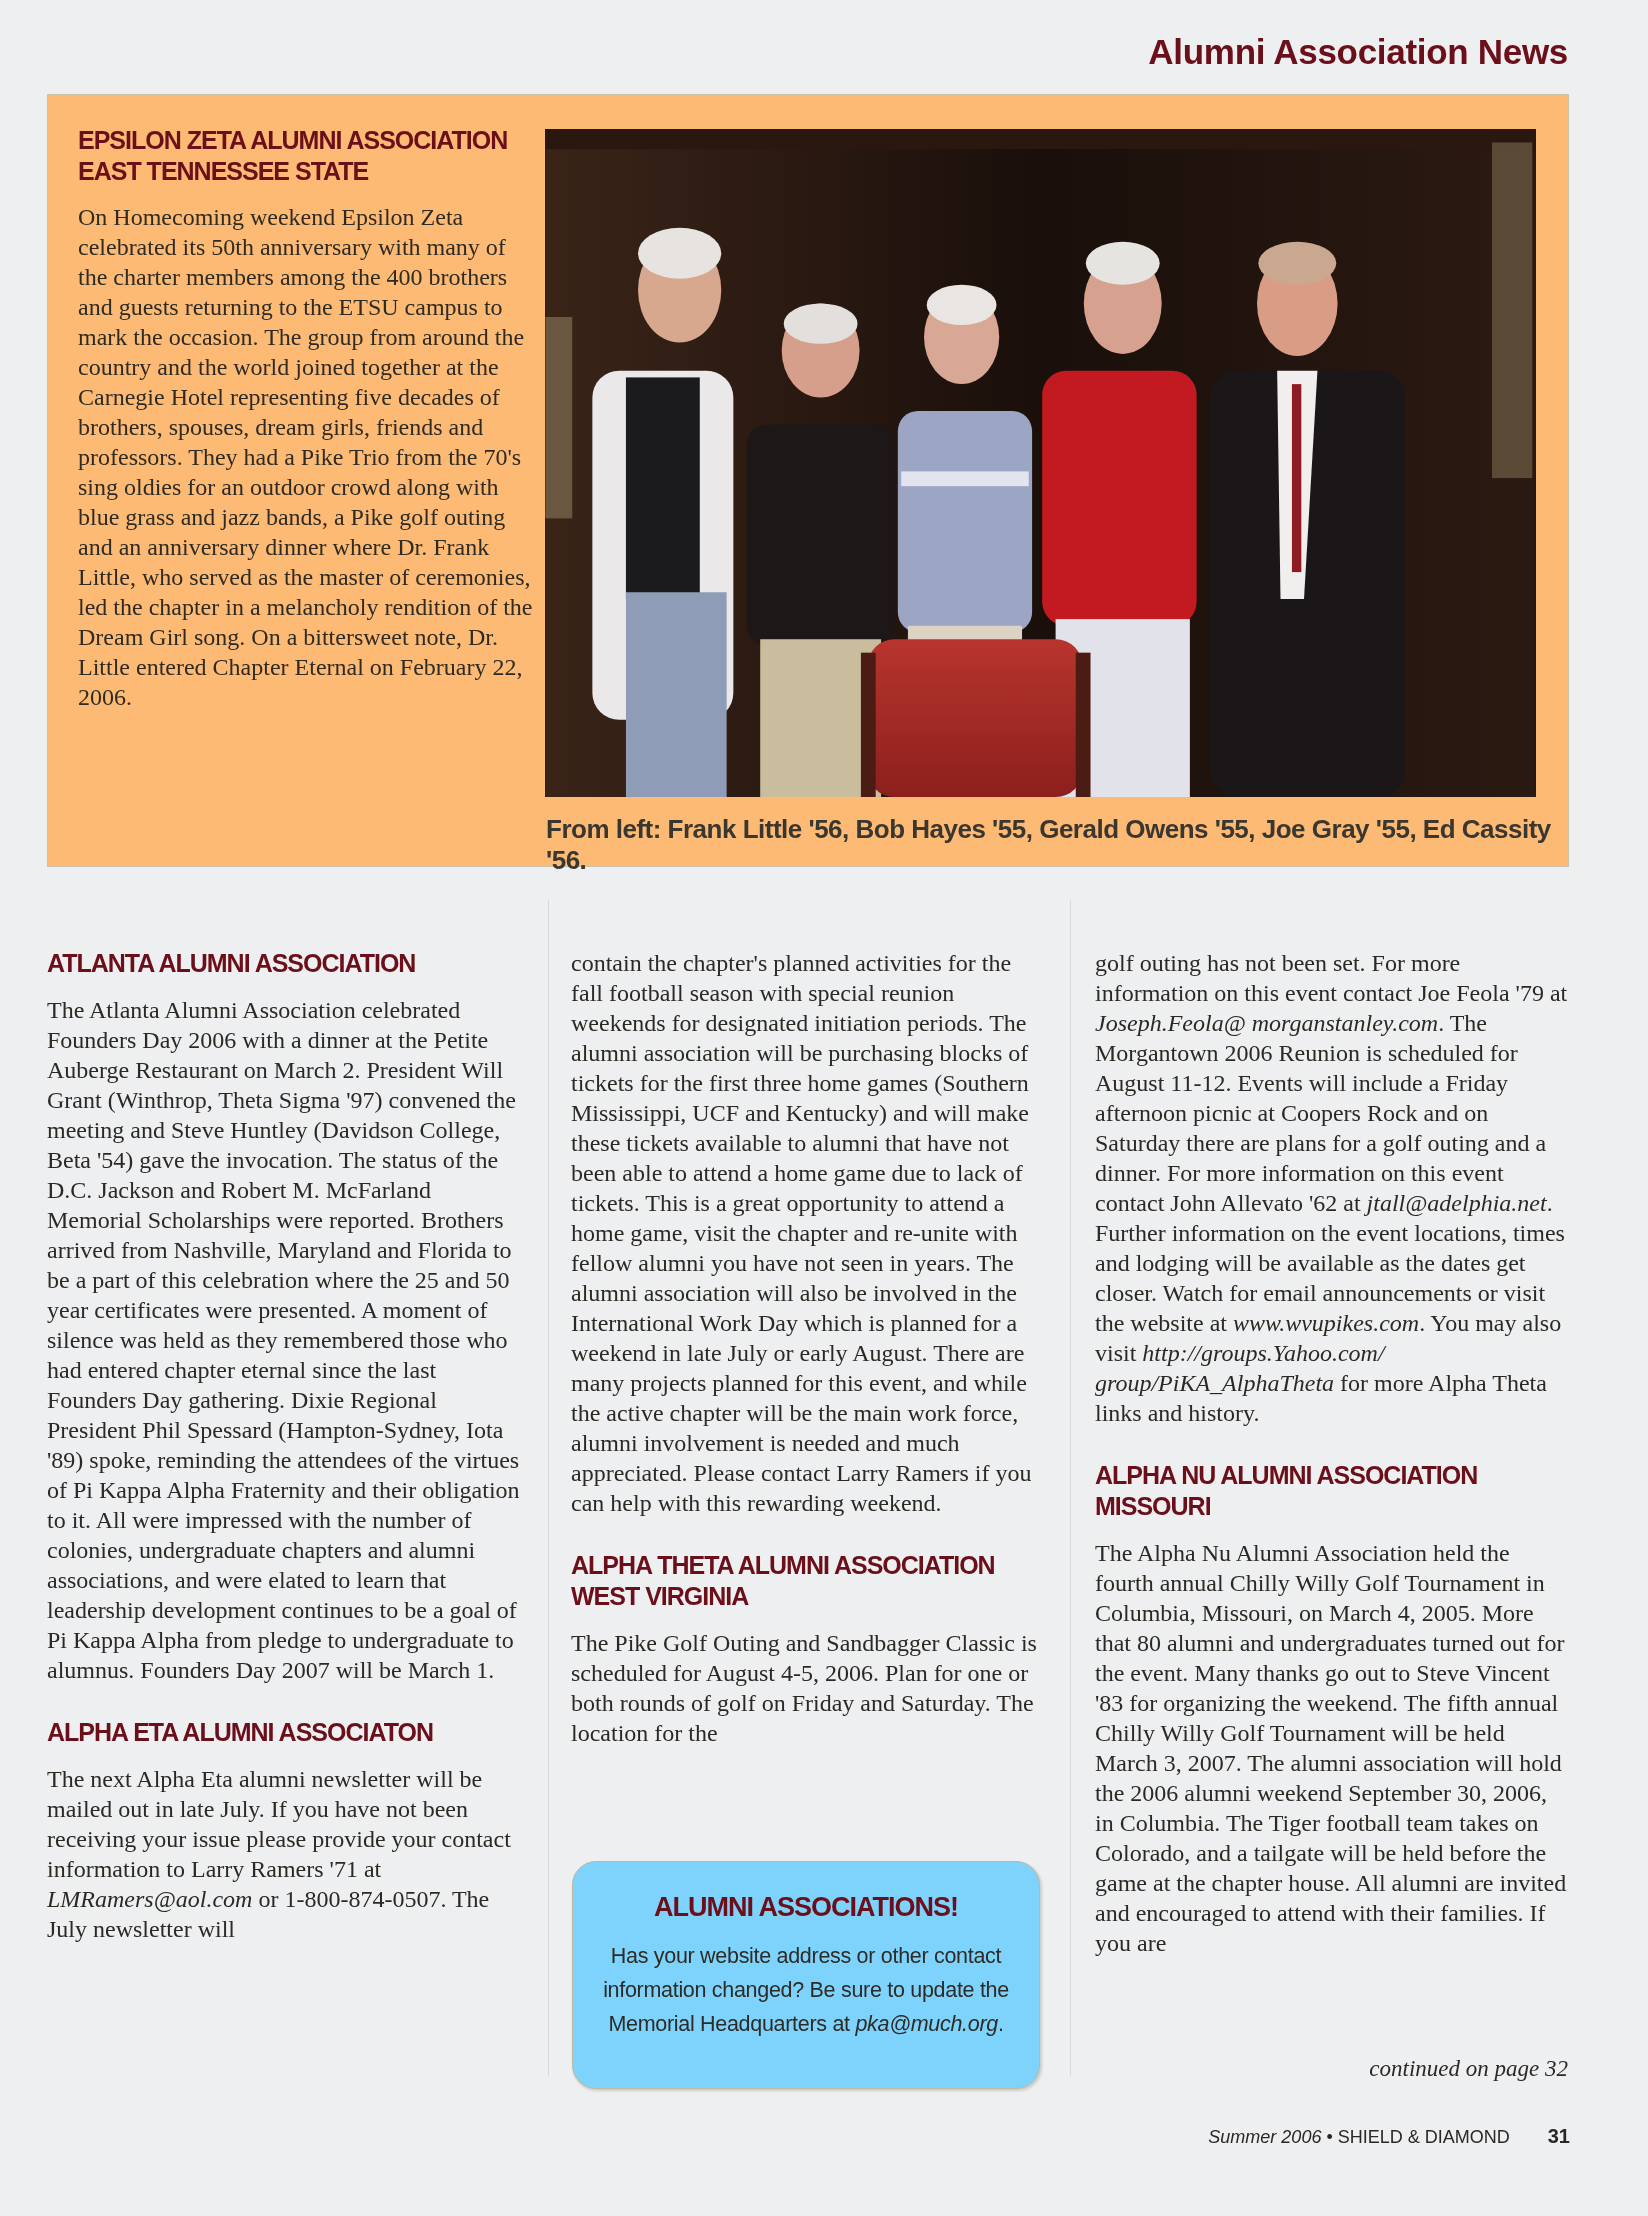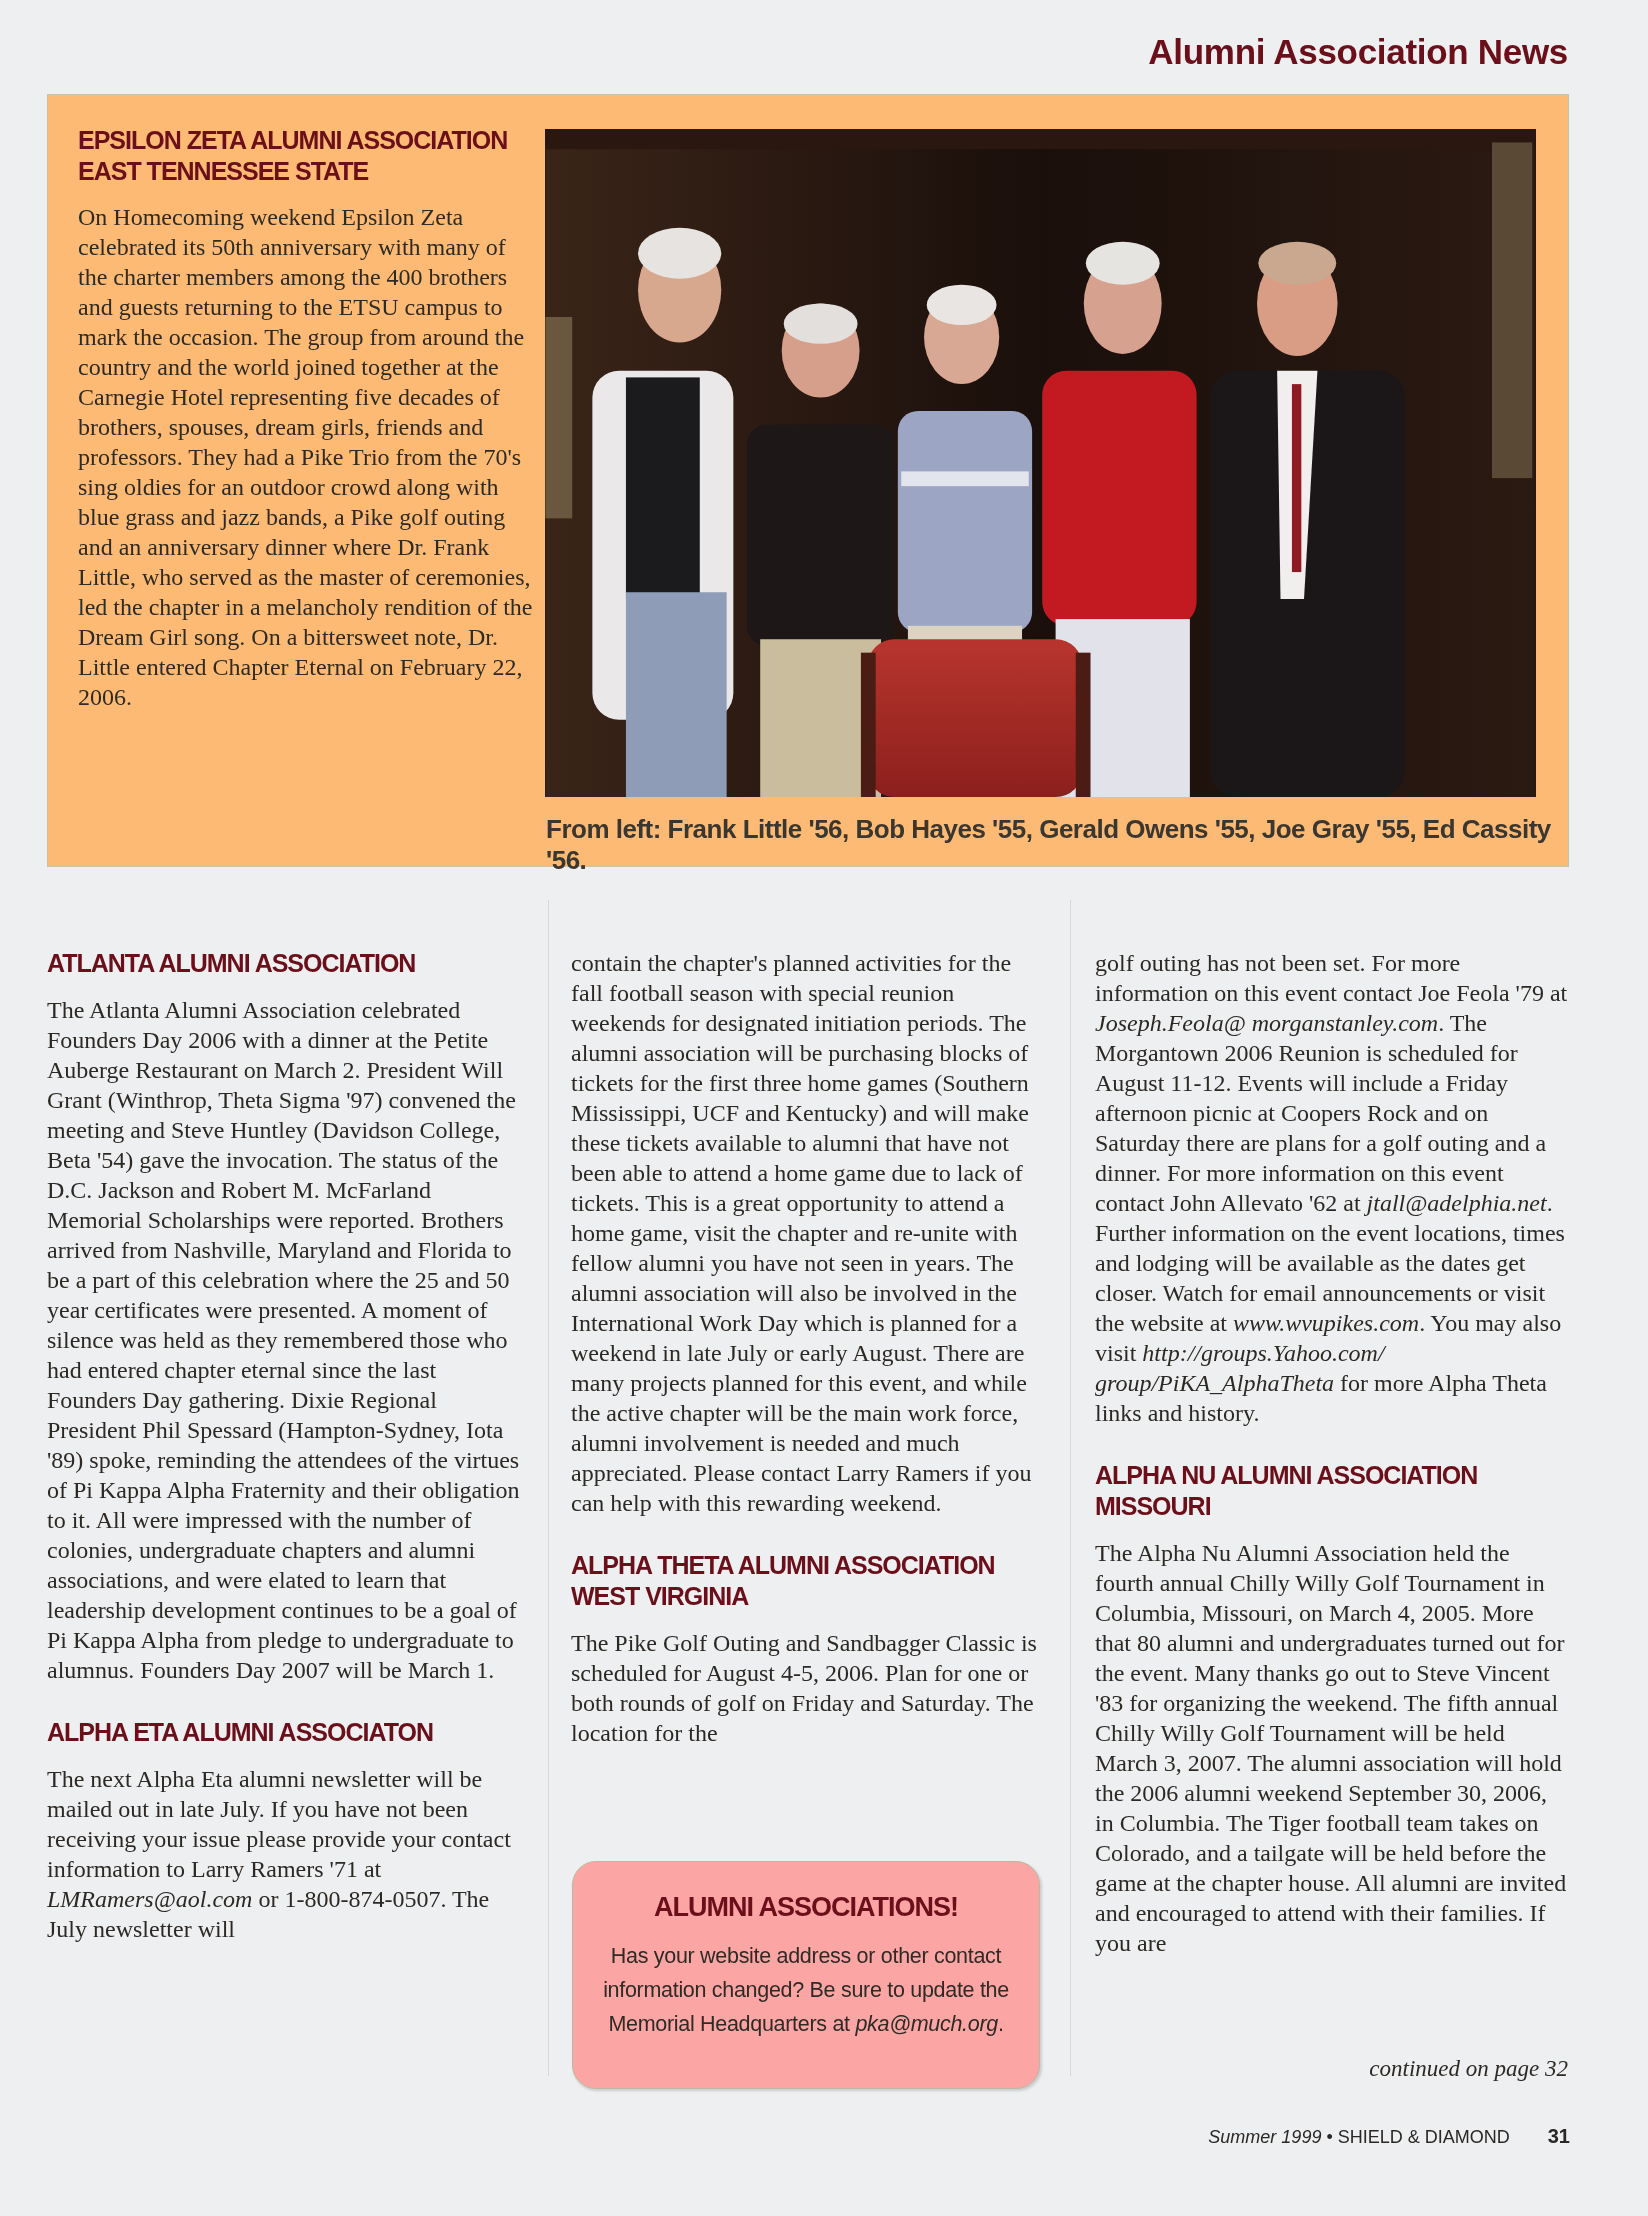--- a/index.html
+++ b/index.html
@@ -55,21 +55,21 @@
   .col3 { left: 1095px; width: 474px; }
   .divider {
     position: absolute; top: 900px; width: 1.3px; height: 1176px; background: #d7d8da;
   }
   .col .heading { margin-top: 0; }
   .section { margin-bottom: 32px; }
   .section .body-text { margin-top: 16px; }
   em { font-style: italic; }
   .callout {
     position: absolute; left: 572px; top: 1861px; width: 468px; height: 228px;
-    background: #fca5a5;
+    background: #7dd3fc;
     border: 1.3px solid #bdb9a0; border-radius: 24px;
     box-sizing: border-box; text-align: center;
     box-shadow: 1.3px 2px 2.7px rgba(0,0,0,0.15);
   }
   .callout .heading {
     margin-top: 30px; font-size: 27px; letter-spacing: -1px; text-align: center;
   }
   .callout-body {
     font-family: "Liberation Sans", "DejaVu Sans", sans-serif;
     font-size: 21.5px; line-height: 34px; color: #2e2b26;
@@ -201,15 +201,15 @@
       <span>ALPHA NU ALUMNI ASSOCIATION</span>
       <span>MISSOURI</span>
     </div>
     <div class="body-text">The Alpha Nu Alumni Association held the fourth annual Chilly Willy Golf Tournament in Columbia, Missouri, on March 4, 2005. More that 80 alumni and undergraduates turned out for the event. Many thanks go out to Steve Vincent '83 for organizing the weekend. The fifth annual Chilly Willy Golf Tournament will be held March 3, 2007. The alumni association will hold the 2006 alumni weekend September 30, 2006, in Columbia. The Tiger football team takes on Colorado, and a tailgate will be held before the game at the chapter house. All alumni are invited and encouraged to attend with their families. If you are</div>
   </div>
 </div>
 
 <div class="continued">continued on page 32</div>
 
 <div class="footer">
-  <span class="issue">Summer 1999</span><span> • </span><span>SHIELD &amp; DIAMOND</span><span class="pagenum">31</span>
+  <span class="issue">Summer 2006</span><span> • </span><span>SHIELD &amp; DIAMOND</span><span class="pagenum">31</span>
 </div>
 
 
 </body></html>

